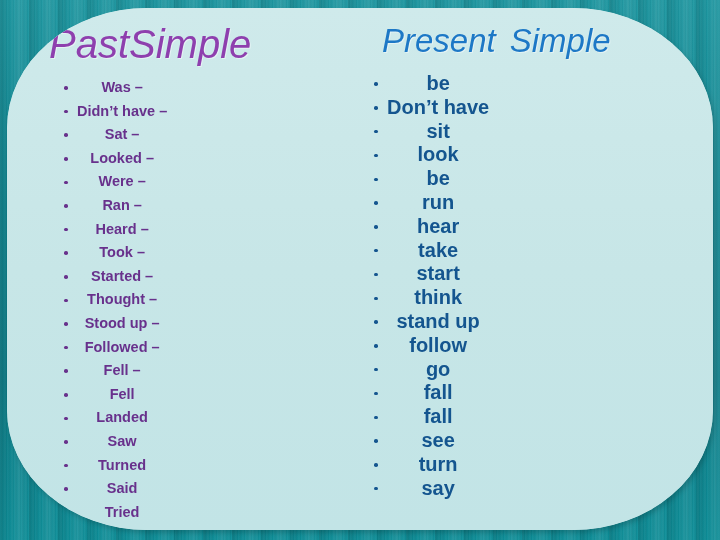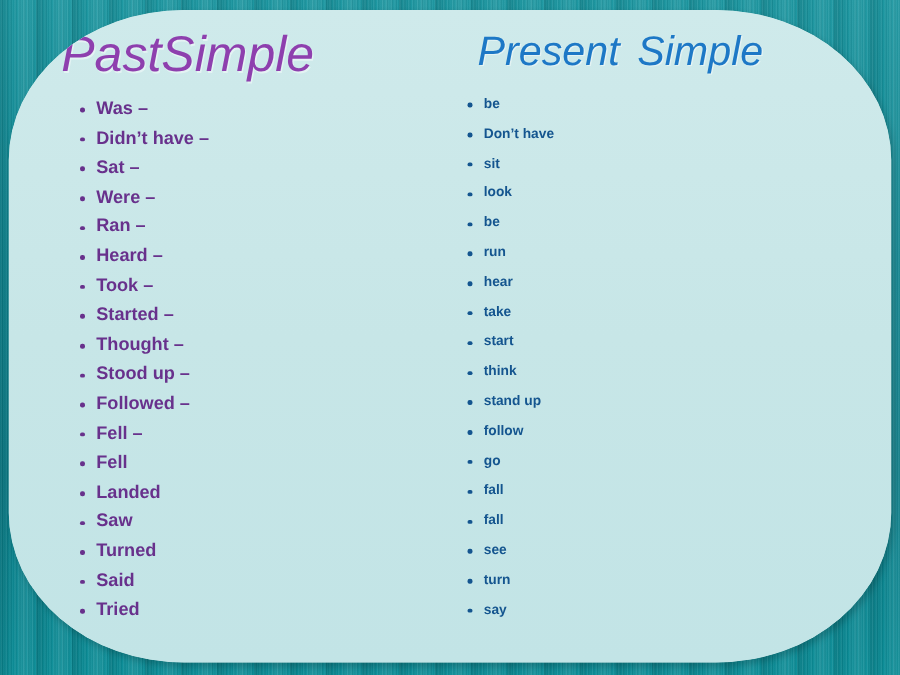--- a/index.html
+++ b/index.html
@@ -62,20 +62,21 @@
     background: #c9e7e8;
     border-radius: 140px / 120px;
     box-shadow: 2px 3px 5px rgba(0,0,0,0.18);
     overflow: hidden;
   }
   .panel-inner {
     position: absolute;
     left: 0; top: 0; right: 0; bottom: 0;
     background: linear-gradient(180deg, #cfeaeb 0%, #c7e6e7 50%, #c2e4e6 100%);
     border-radius: 140px / 120px;
+    text-align: center;
   }
 
   
   .title {
     position: absolute;
     font-style: italic;
     font-weight: normal;
     white-space: nowrap;
     line-height: 1;
   }
@@ -130,21 +131,21 @@
   .col-past li {
     height: 23.6px;
     line-height: 23.6px;
     color: #68318c;
   }
   .col-past li .dot { background: #68318c; }
 
   .col-present {
     left: 367px;
     top: 64px;
-    font-size: 11px;
+    font-size: 20px;
   }
   .col-present li {
     height: 23.8px;
     line-height: 23.8px;
     color: #14558f;
   }
   .col-present li .dot { background: #14558f; }
 </style>
 </head>
 <body>
@@ -154,20 +155,21 @@
     <div class="panel-inner">
 
       <div class="title title-past"><span>Past</span><span class="gap"></span><span>Simple</span></div>
 
       <div class="title title-present"><span>Present</span><span class="gap"></span><span>Simple</span></div>
 
       <ul class="col col-past">
           <li><span class="dot"></span><span>Was –</span></li>
           <li><span class="dot"></span><span>Didn’t have –</span></li>
           <li><span class="dot"></span><span>Sat –</span></li>
+          <li><span class="dot"></span><span>Looked –</span></li>
           <li><span class="dot"></span><span>Were –</span></li>
           <li><span class="dot"></span><span>Ran –</span></li>
           <li><span class="dot"></span><span>Heard –</span></li>
           <li><span class="dot"></span><span>Took –</span></li>
           <li><span class="dot"></span><span>Started –</span></li>
           <li><span class="dot"></span><span>Thought –</span></li>
           <li><span class="dot"></span><span>Stood up –</span></li>
           <li><span class="dot"></span><span>Followed –</span></li>
           <li><span class="dot"></span><span>Fell –</span></li>
           <li><span class="dot"></span><span>Fell</span></li>

